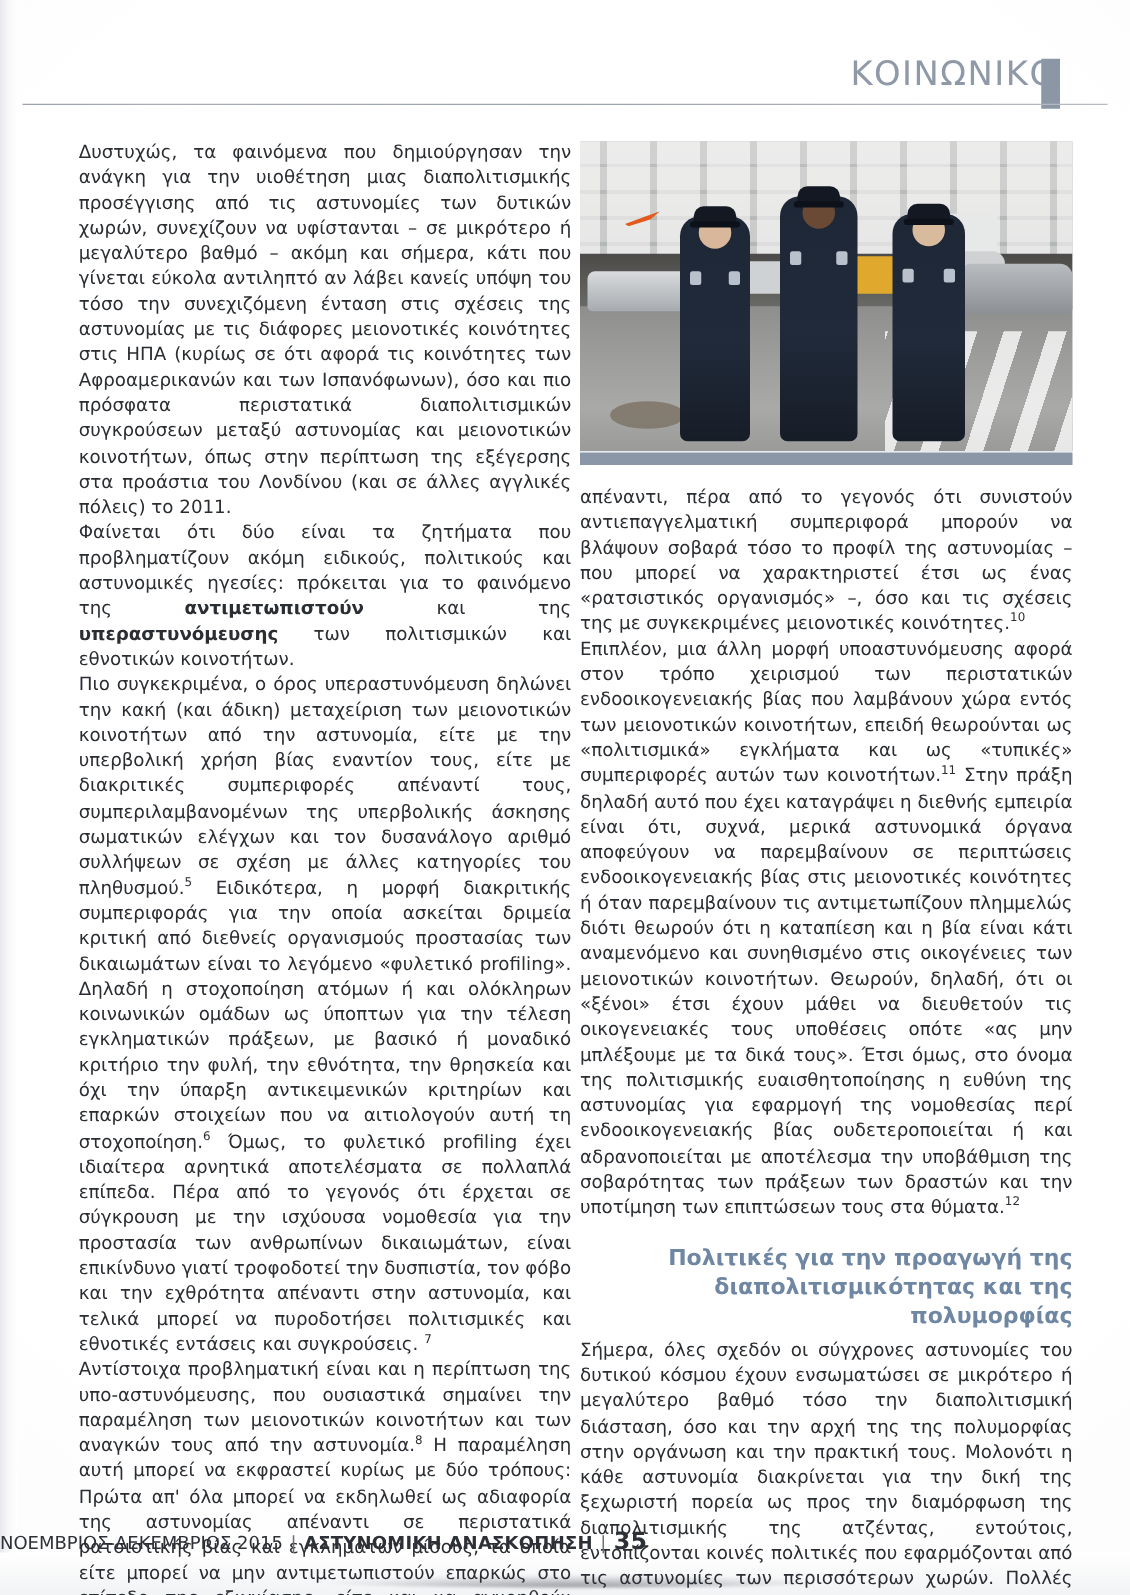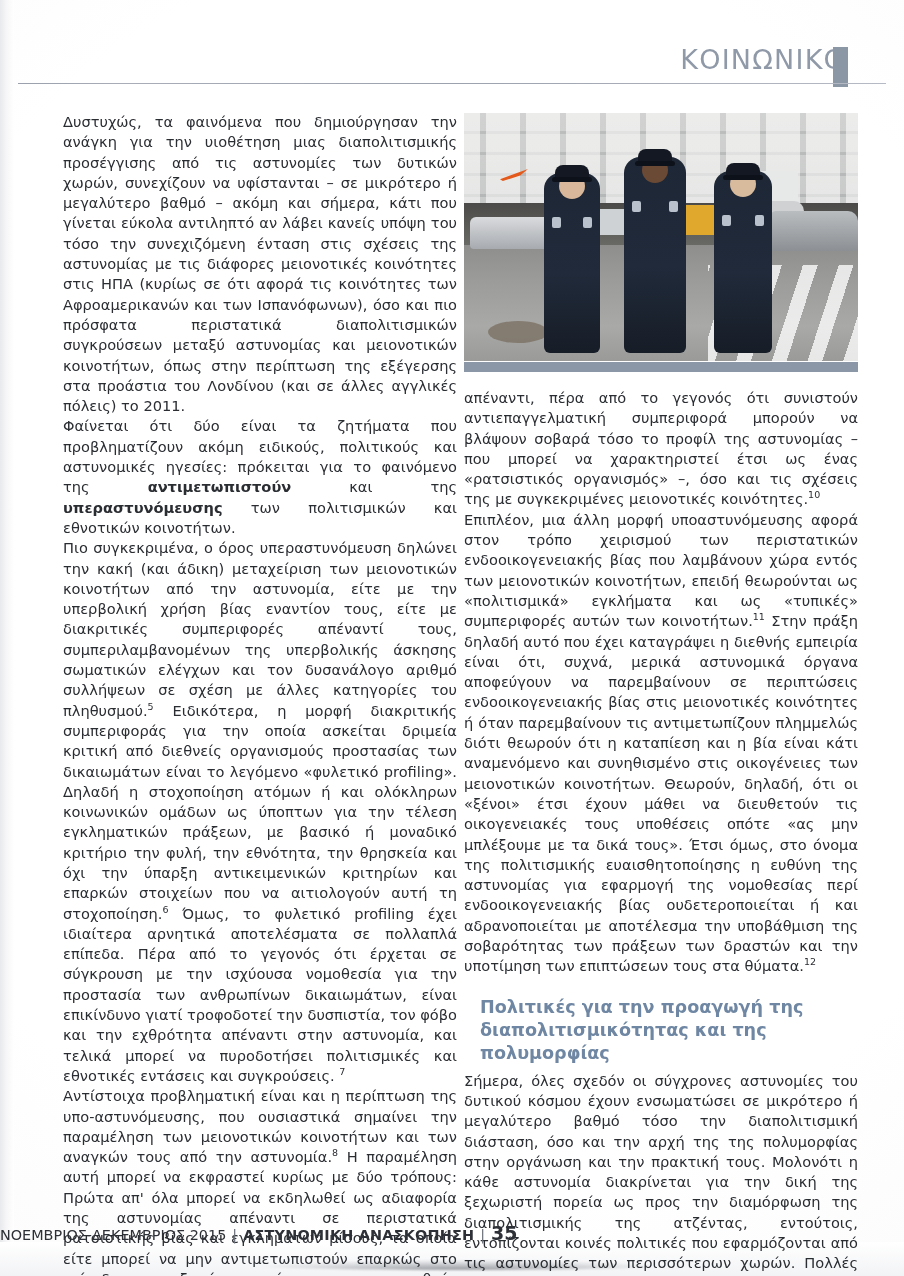--- a/index.html
+++ b/index.html
@@ -135,22 +135,22 @@
   .col-right{left:464px;top:388px;width:394px;}
   .col p{margin:0;}
   .col p + p{margin-top:0;}
   b{font-weight:700;}
   sup{font-size:9.5px;vertical-align:super;line-height:0;}
   .section-head{
     color:#6f87a3;
     font-size:17.6px;
     line-height:23px;
     font-weight:700;
-    margin:19px 0 6px 16px;
-    text-align:left;
+    margin:19px 0 6px 4px;
+    text-align:right;
   }
 
   
   .footer{
     position:absolute;left:0;top:1222px;width:780px;
     font-size:14.4px;
     color:#2d3036;
     white-space:nowrap;
   }
   .footer .mag{font-weight:700;letter-spacing:.2px;}

